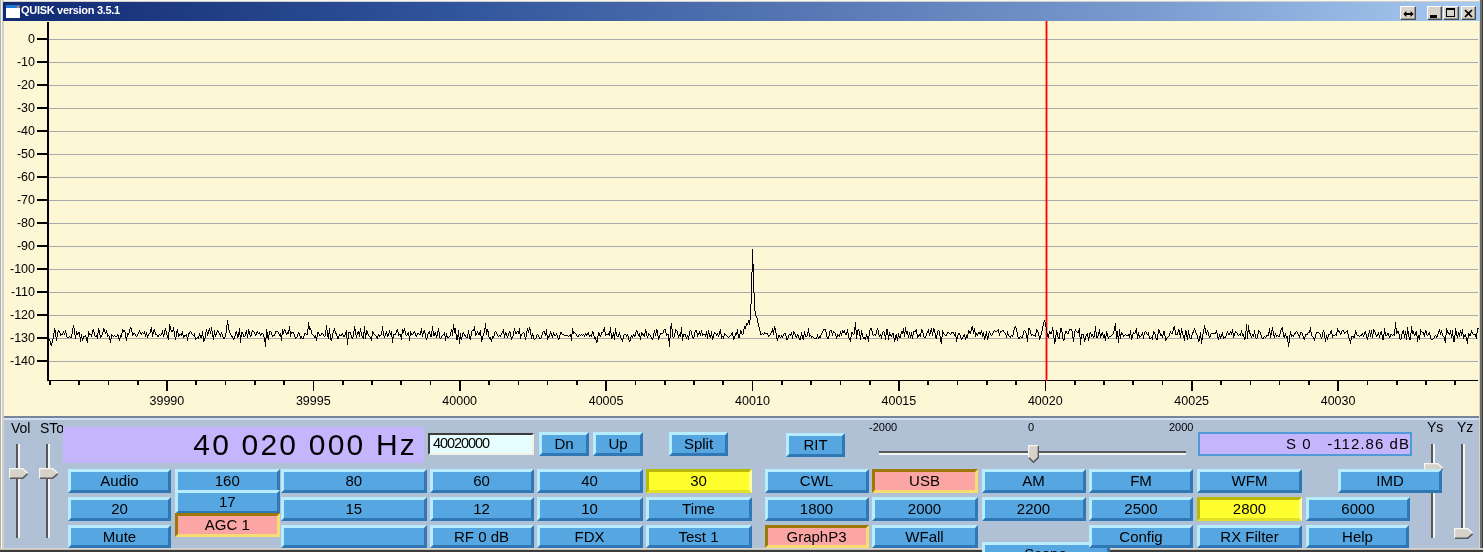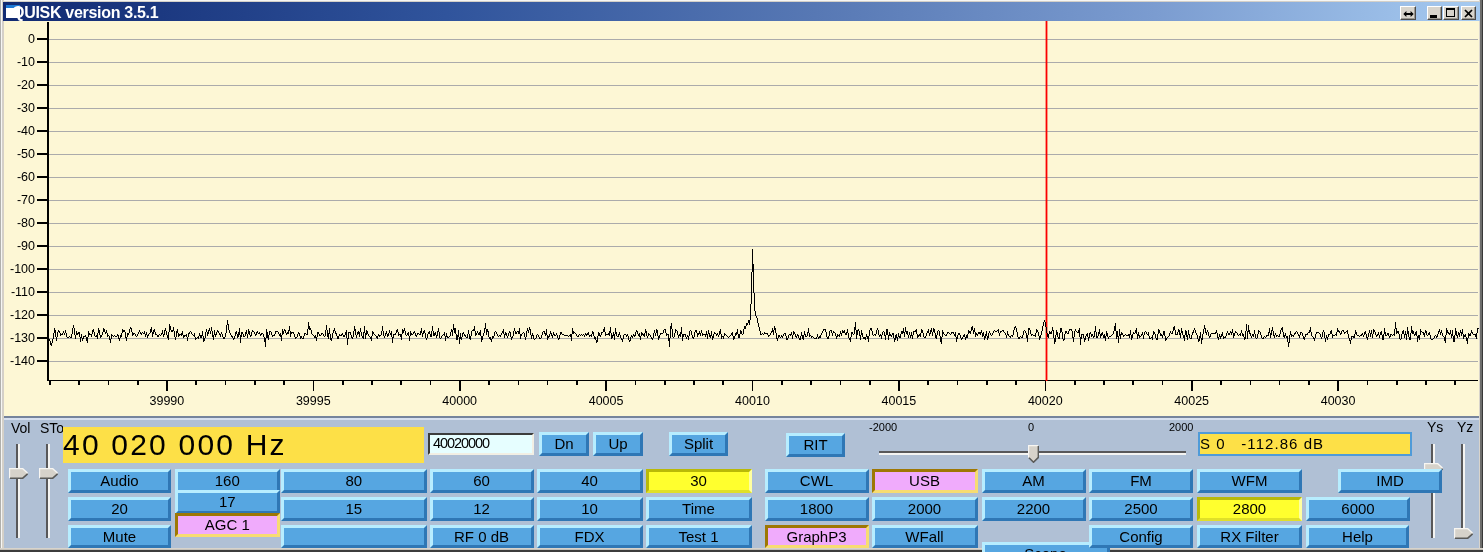--- a/index.html
+++ b/index.html
@@ -1,27 +1,27 @@
 <!DOCTYPE html>
 <html><head><meta charset="utf-8"><style>
 *{margin:0;padding:0;box-sizing:border-box}
 html,body{width:1483px;height:552px;overflow:hidden}
 body{position:relative;font-family:"Liberation Sans",sans-serif;background:#d4d0c8;color:#000}
 .abs{position:absolute}
 .titlebar{position:absolute;left:3px;top:2px;width:1477px;height:19px;
 background:linear-gradient(to right,#112a72,#30549c 30%,#5778b4 55%,#7b9cd0 78%,#a6caf0);}
-.title-txt{position:absolute;left:12px;top:4px;font-size:16px;font-weight:bold;color:#fff;letter-spacing:-0.3px}
+.title-txt{position:absolute;left:21px;top:4px;font-size:11px;font-weight:bold;color:#fff;letter-spacing:-0.3px}
 .cap{position:absolute;background:#d8d4cc;border:1px solid;border-color:#ffffff #4a4a4a #4a4a4a #ffffff;box-shadow:inset -1px -1px 0 #9c9890;font-size:11px;text-align:center;color:#000}
 .graph-svg{position:absolute;left:0;top:21px}
 .panel{position:absolute;left:4px;top:416px;width:1475px;height:132px;background:#b0c0d5}
 .btn{position:absolute;border:3px solid;border-color:#b7edff #2f77b5 #2f77b5 #b7edff;background:#56a6e1;font-size:15px;text-align:center;white-space:nowrap}
 .btn.yellow{border-color:#b9b908 #ffffa0 #e0e028 #b9b908;background:#ffff2e}
-.btn.orange{border-color:#9e7704 #f7dc72 #f7dc72 #9e7704;background:#f0abfc}
+.btn.orange{border-color:#9e7704 #f7dc72 #f7dc72 #9e7704;background:#fca5a5}
 .slab{position:absolute;font-size:14px;color:#000}
-.box{position:absolute;background:#fde047;text-align:left}
+.box{position:absolute;background:#c4b5fd;text-align:right}
 </style></head><body>
 
 <div class="abs" style="left:0;top:0;width:1483px;height:2px;background:#d4d0c8;box-shadow:inset 0 1px 0 #f6f6f4"></div>
 <div class="abs" style="left:0;top:0;width:4px;height:552px;background:#d4d0c8;box-shadow:inset 1px 0 0 #b0b0ac, inset 2px 0 0 #f6f6f4"></div>
 <div class="abs" style="left:1479px;top:0;width:4px;height:552px;background:#6e6e6c;box-shadow:inset 1px 0 0 #d8d4cc, inset -1px 0 0 #383838"></div>
 <div class="abs" style="left:0;top:548px;width:1483px;height:4px;background:#6e6e6c;box-shadow:inset 0 1px 0 #d8d4cc, inset 0 2px 0 #c4c0b8, inset 0 -2px 0 #3c3c3c"></div>
 
 <div class="titlebar"></div>
 <div class="abs" style="left:6px;top:5px;width:14px;height:13px;background:#fff">
     <div class="abs" style="left:0;top:0;width:14px;height:3px;background:#1e7ad6"></div>

